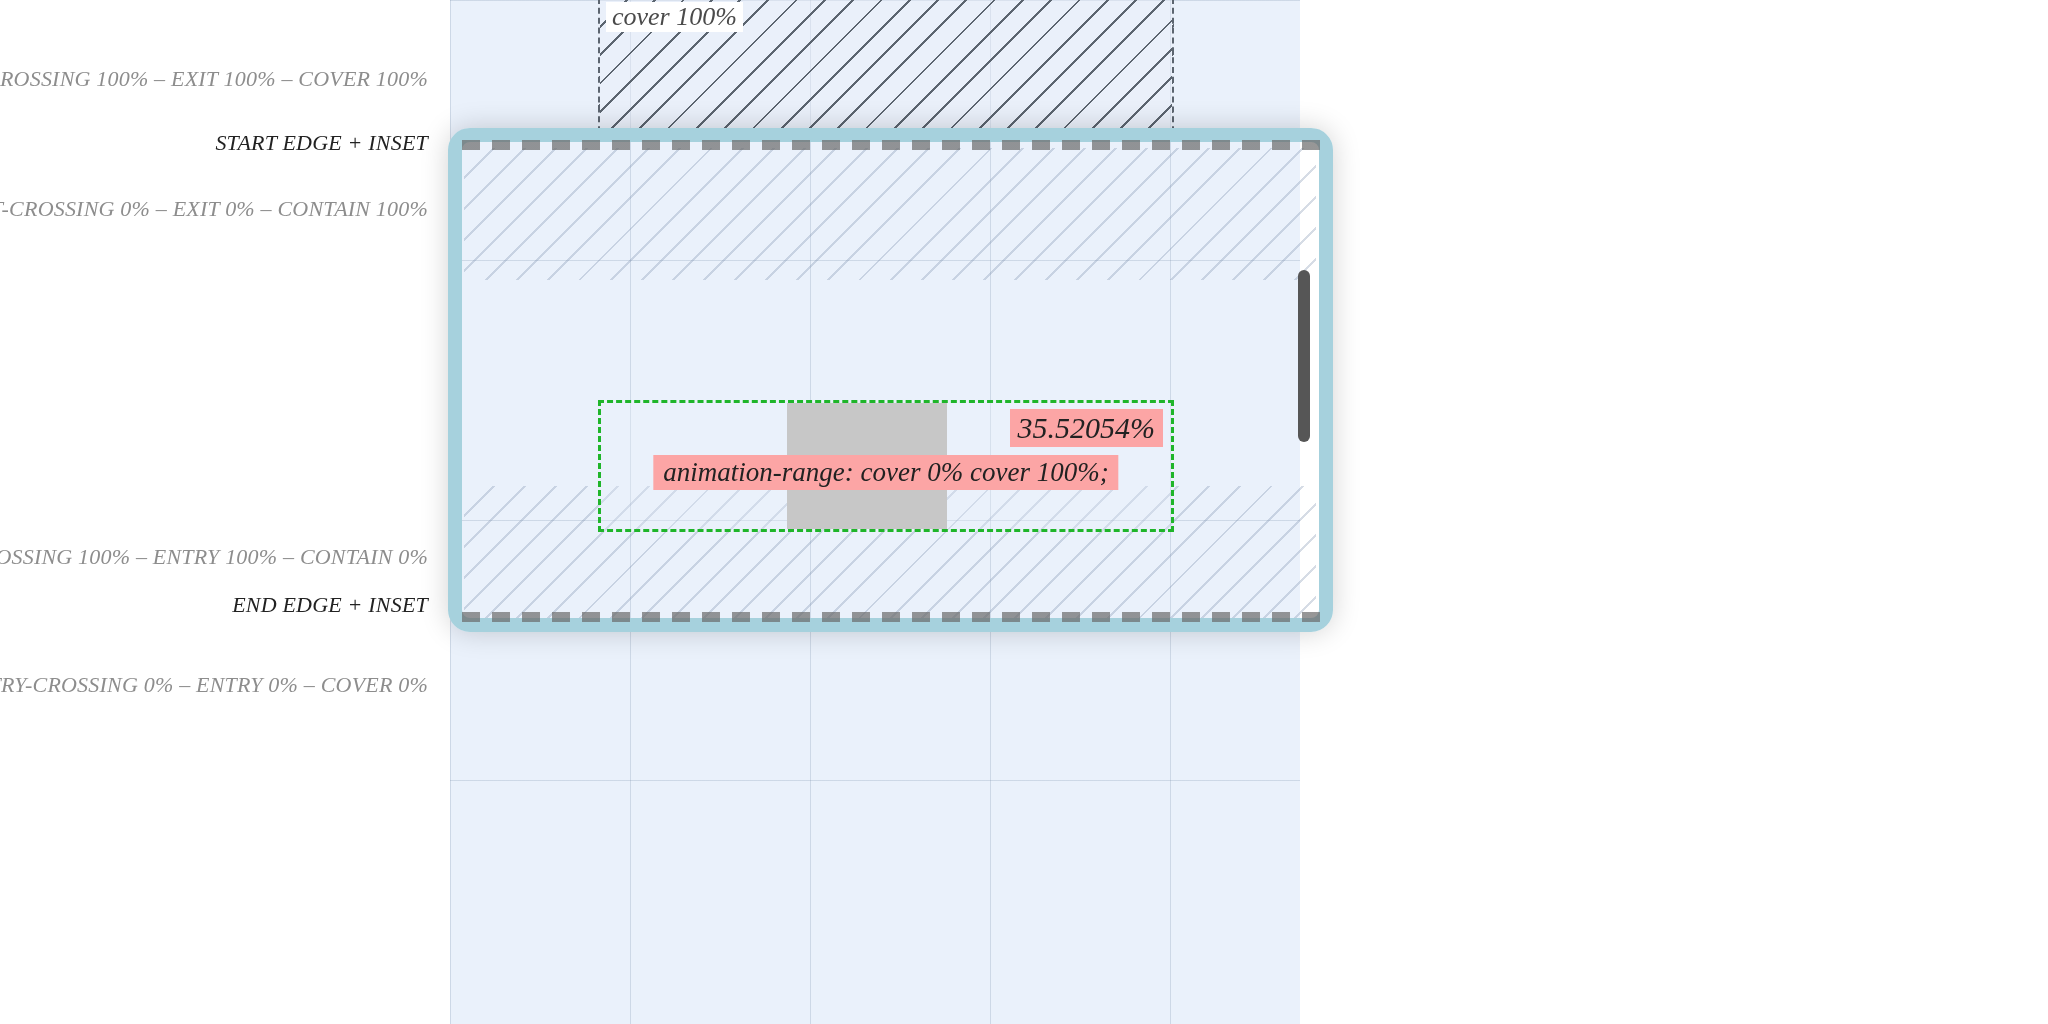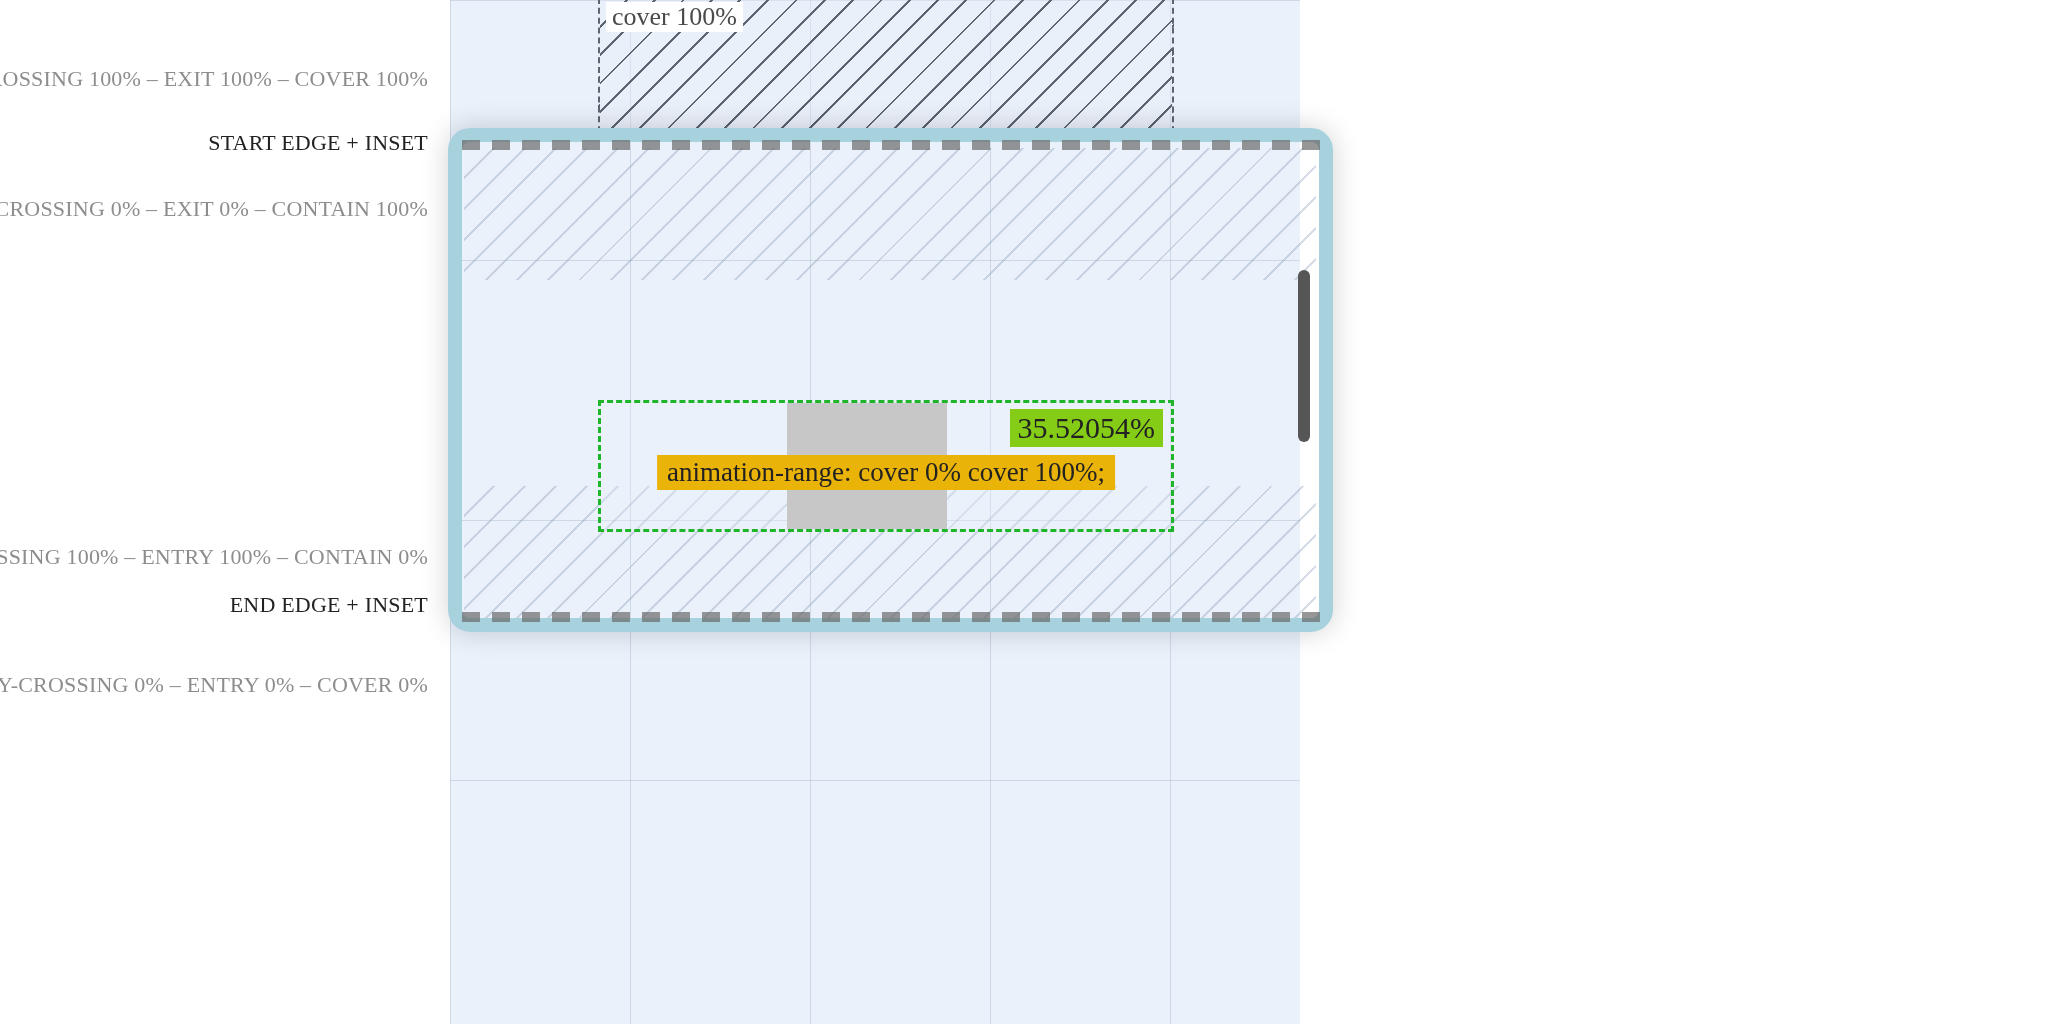--- a/index.html
+++ b/index.html
@@ -1,15 +1,15 @@
 <!DOCTYPE html>
 <html><head>
 <meta charset="utf-8">
 <style>
-  * { box-sizing: border-box; margin: 0; padding: 0; }
+  * { box-sizing: border-box; margin: 0; padding: 0; font-style: italic; }
   body {
     font-family: Georgia, "Times New Roman", serif;
     background: #fff;
     width: 2048px;
     height: 1024px;
     overflow: hidden;
     position: relative;
   }
   .stage { position: absolute; inset: 0; }
 
@@ -81,30 +81,30 @@
     background: rgba(234,241,251,.3);
   }
   .subject-fill {
     position: absolute;
     top: 0; bottom: 0;
     background: #c7c7c7;
   }
   .pct {
     position: absolute;
     top: 6px; right: 8px;
-    background: #84cc16;
+    background: #fca5a5;
     padding: 2px 8px;
     font-size: 30px;
     color: #222;
   }
   .range-text {
     position: absolute;
     left: 50%; transform: translateX(-50%);
     top: 52px;
-    background: #eab308;
+    background: #fca5a5;
     padding: 2px 10px;
     font-size: 27px;
     color: #222;
     white-space: nowrap;
   }
 
   
   .side-label {
     position: absolute;
     right: 1620px; 

